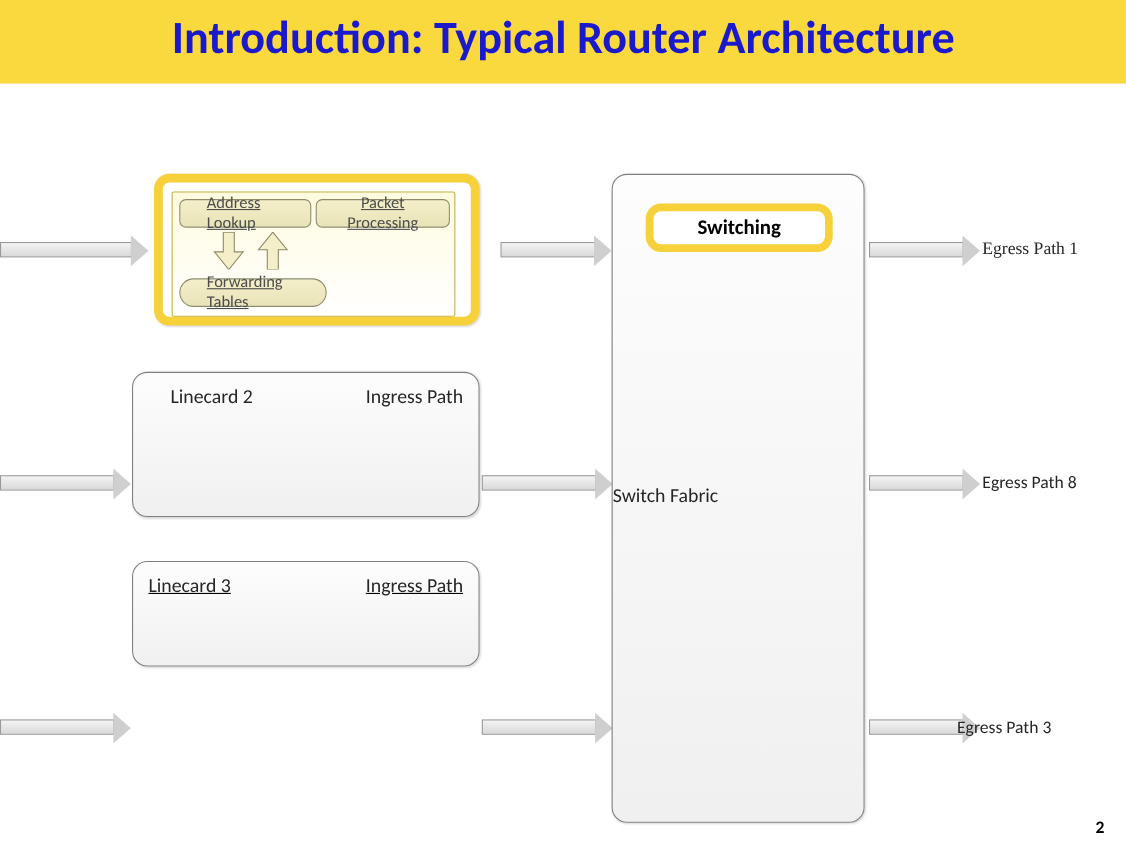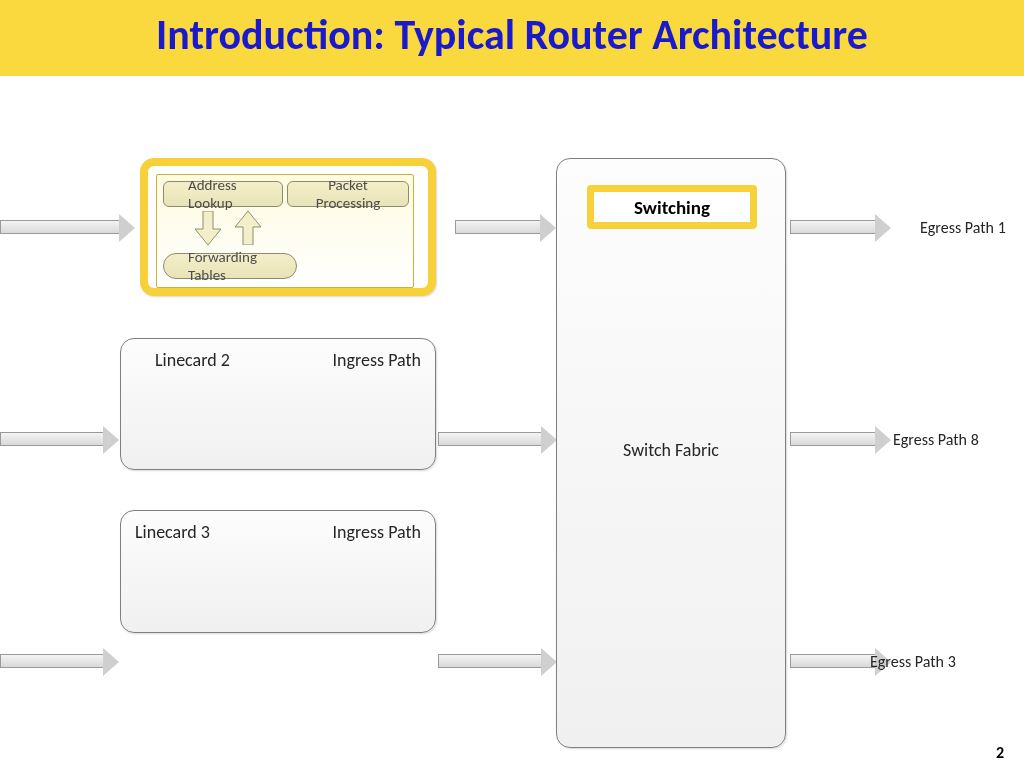--- a/index.html
+++ b/index.html
@@ -49,54 +49,55 @@
   }
   .chip {
     position:absolute;
     border:1px solid #8c8c6a;
     border-radius:6px;
     background: linear-gradient(#f4efc9,#e9e3b8);
     font-size: 15px;
     color:#4d4d4d;
     display:flex; align-items:center; justify-content:center;
     padding:0 24px;
+    text-decoration:underline;
   }
   .addr-lookup { left:6px; top:6px; width:120px; height:26px; }
   .pkt-proc   { left:130px; top:6px; width:122px; height:26px;text-align:center; }
   .fwd-tables { left:6px; top:78px; width:134px; height:26px;border-radius:13px; }
   .arrow-down, .arrow-up {
     position:absolute; width:30px; height:34px; top:36px;
   }
   .arrow-down { left:36px; }
   .arrow-up   { left:76px; }
   .linecard2 { left:120px; top:208px; width:316px; height:132px;padding-left:20px; }
-  .linecard3 { left:120px; top:380px; width:316px; height:123px; }
+  .linecard3 { left:120px; top:380px; width:316px; height:96px;text-decoration:underline; }
   .lc-header {
     display:flex; justify-content:space-between;
     padding: 10px 14px 0 14px;
     font-size: 18px; color:#262626;
   }
   .switch-fabric {
     left: 556px; top: 28px; width: 230px; height: 590px;
   }
   .sf-label {
     position:absolute; left:0; width:100%; top: 280px;
-    text-align:center; font-size:18px; color:#262626;
+    text-align:left; font-size:18px; color:#262626;
   }
   .switching {
     position:absolute; left:30px; top:26px; width:170px; height:44px;
-    border:7px solid #f7d13a; border-radius:4px;
+    border:7px solid #f7d13a; border-radius:14px;
     background:#fff;
     display:flex; align-items:center; justify-content:center;
     font-weight:700; font-size:19px; color:#000;
   }
   .egress-label {
     position:absolute; font-size:16px; color:#262626;
   }
-  .eg1 { left:920px; top:88px; }
+  .eg1 { left:893px; top:88px;font-family:Liberation Serif, serif; }
   .eg2 { left:893px; top:300px; }
   .eg3 { left:870px; top:522px; }
   .harrow {
     position:absolute; height:14px;
     background: linear-gradient(#f4f4f4,#d9d9d9);
     border:1px solid #9a9a9a;
   }
   .harrow::after {
     content:"";
     position:absolute; right:-16px; top:-7px;

